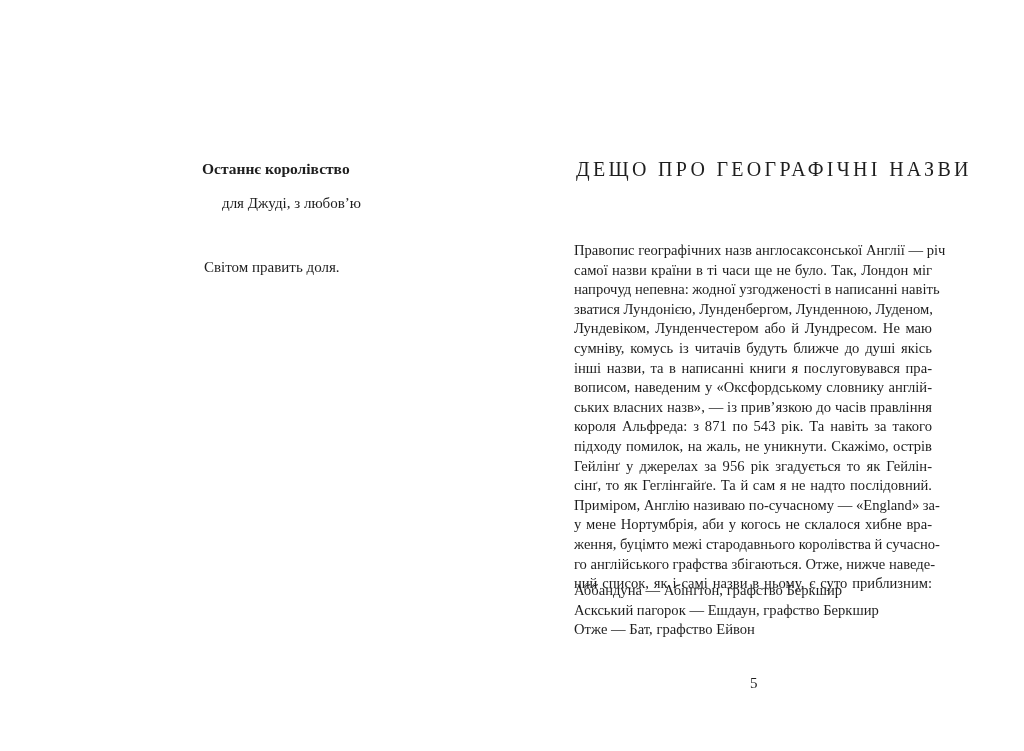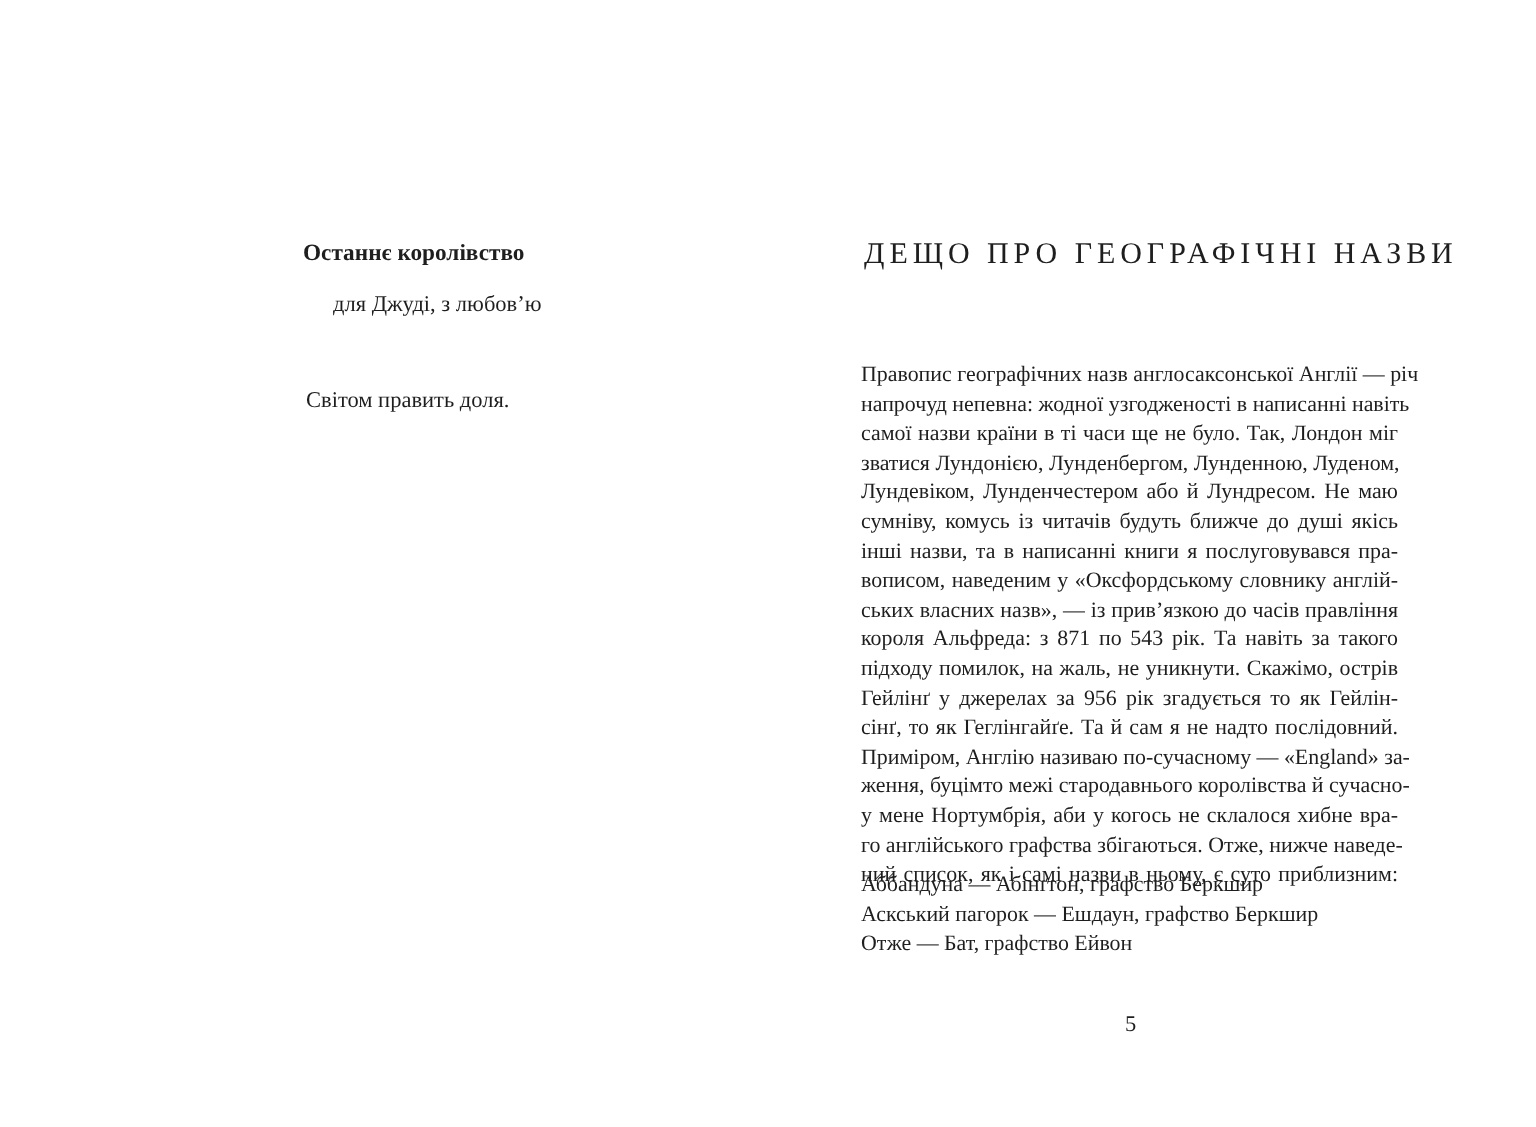--- a/index.html
+++ b/index.html
@@ -109,35 +109,35 @@
   <div class="book-title">Останнє королівство</div>
   <div class="dedication">для Джуді, з любов’ю</div>
   <div class="epigraph">Світом править доля.</div>
 </div>
 
 <div class="right-page">
   <div class="chapter-title">Дещо про географічні назви</div>
 
   <div class="body-text">
     <span class="line">Правопис географічних назв англосаксонської Англії — річ</span>
+    <span class="line">самої назви країни в ті часи ще не було. Так, Лондон міг</span>
     <span class="line">напрочуд непевна: жодної узгодженості в написанні навіть</span>
-    <span class="line">самої назви країни в ті часи ще не було. Так, Лондон міг</span>
     <span class="line">зватися Лундонією, Лунденбергом, Лунденною, Луденом,</span>
     <span class="line">Лундевіком, Лунденчестером або й Лундресом. Не маю</span>
     <span class="line">сумніву, комусь із читачів будуть ближче до душі якісь</span>
     <span class="line">інші назви, та в написанні книги я послуговувався пра-</span>
     <span class="line">вописом, наведеним у «Оксфордському словнику англій-</span>
     <span class="line">ських власних назв», — із прив’язкою до часів правління</span>
     <span class="line">короля Альфреда: з 871 по 543 рік. Та навіть за такого</span>
     <span class="line">підходу помилок, на жаль, не уникнути. Скажімо, острів</span>
     <span class="line">Гейлінґ у джерелах за 956 рік згадується то як Гейлін-</span>
     <span class="line">сінґ, то як Геглінгайґе. Та й сам я не надто послідовний.</span>
     <span class="line">Приміром, Англію називаю по-сучасному — «England» за-</span>
+    <span class="line">у мене Нортумбрія, аби у когось не склалося хибне вра-</span>
     <span class="line">ження, буцімто межі стародавнього королівства й сучасно-</span>
-    <span class="line">у мене Нортумбрія, аби у когось не склалося хибне вра-</span>
     <span class="line">го англійського графства збігаються. Отже, нижче наведе-</span>
     <span class="line last">ний список, як і самі назви в ньому, є суто приблизним:</span>
   </div>
 
   <div class="place-list">
     <span class="item">Аббандуна — Абінґтон, графство Беркшир</span>
     <span class="item">Аскський пагорок — Ешдаун, графство Беркшир</span>
     <span class="item">Отже — Бат, графство Ейвон</span>
   </div>
 

